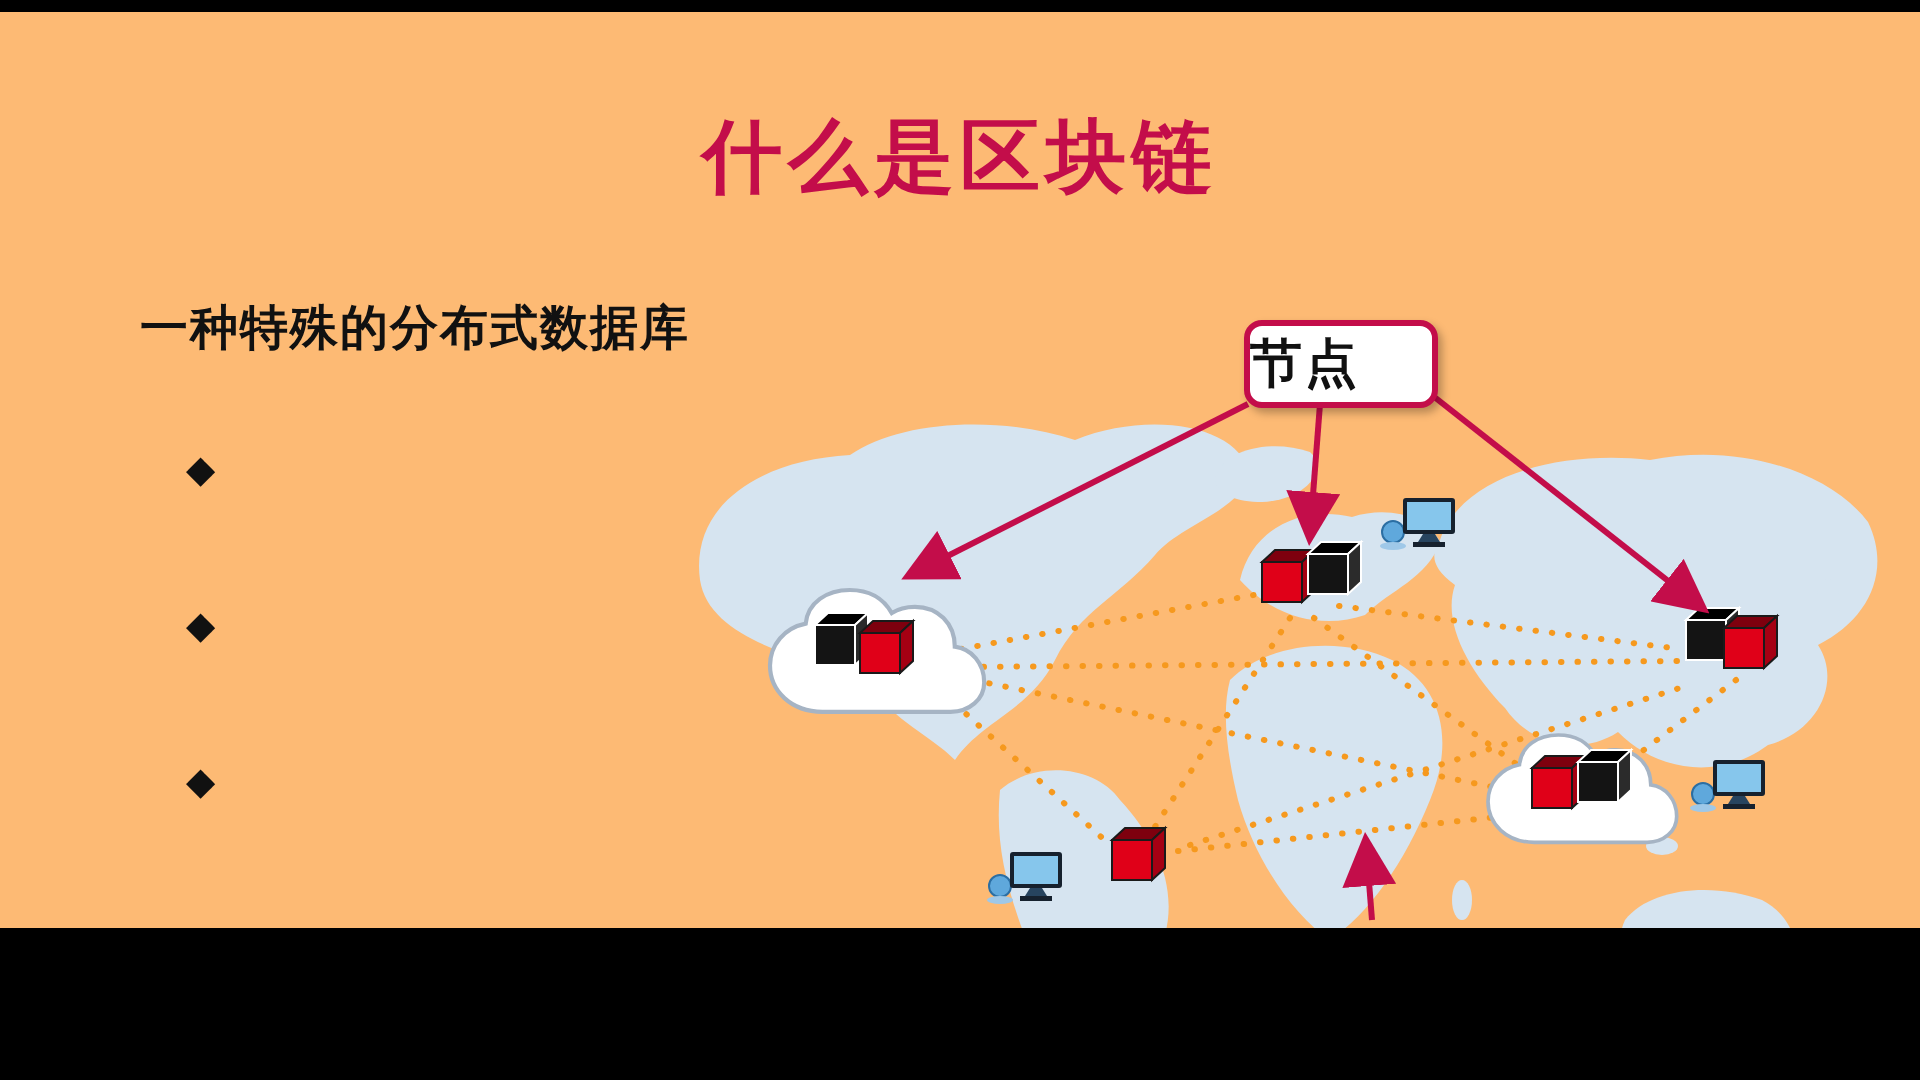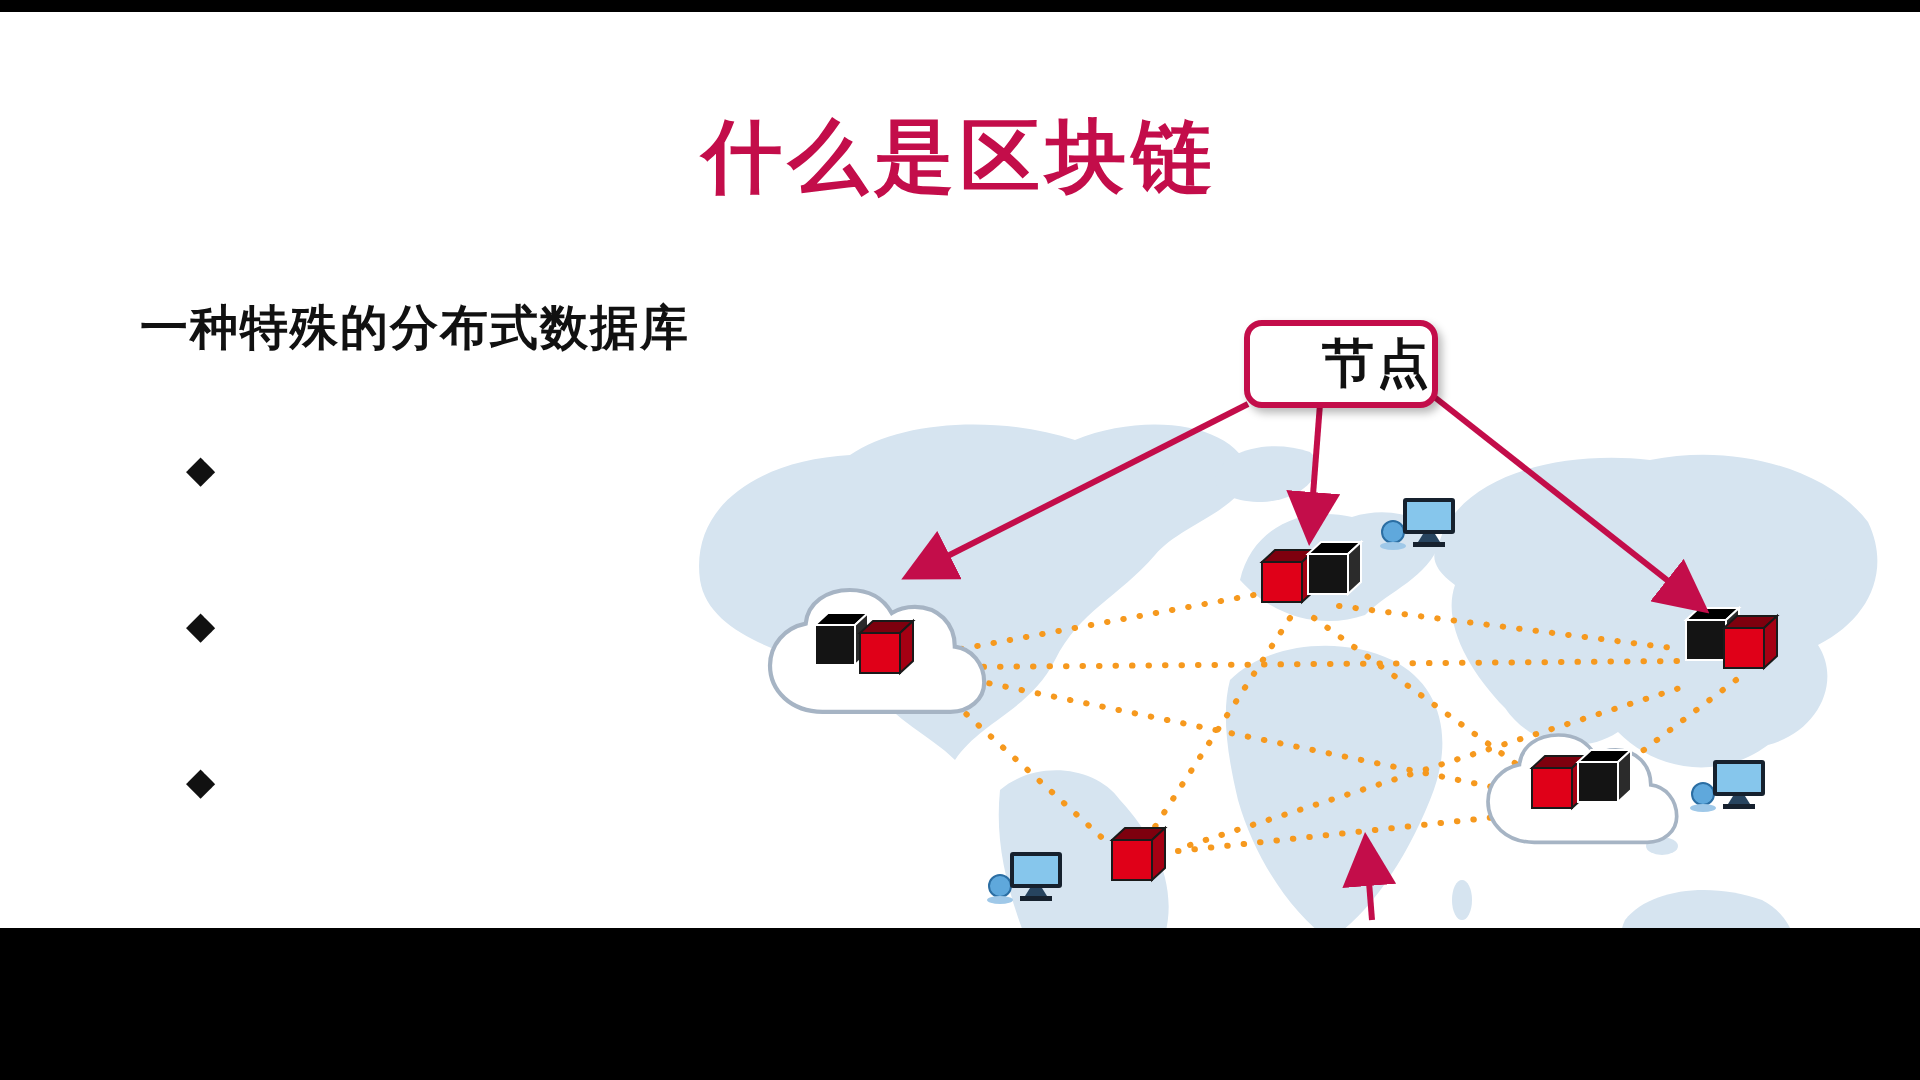--- a/index.html
+++ b/index.html
@@ -1,17 +1,17 @@
 <!DOCTYPE html>
 <html><head>
 <meta charset="utf-8">
 <style>
   html,body{margin:0;padding:0;background:#000;}
   .slide{
-    position:relative;width:1920px;height:940px;background:#ffffff;
+    position:relative;width:1920px;height:940px;background:#fdba74;
     overflow:hidden;font-family:"Liberation Sans","DejaVu Sans",sans-serif;
   }
   .letterbox{position:absolute;left:0;width:1920px;height:12px;background:#000;}
   .letterbox.top{top:0;}
   .letterbox.bottom{bottom:0;}
   .title{
     position:absolute;left:0;top:104px;width:1920px;text-align:center;
     font-size:80px;font-weight:900;color:#C30D4A;letter-spacing:6px;
   }
   .heading{
@@ -19,21 +19,21 @@
     font-size:48px;font-weight:800;color:#111111;letter-spacing:2px;
   }
   .bullets{position:absolute;left:186px;top:430px;width:640px;}
   .bullet{
     display:flex;align-items:center;gap:26px;height:78px;margin-bottom:78px;
     font-size:44px;color:#1b1b1b;
   }
   .diamond{font-size:38px;color:#111;line-height:1;}
   .diagram-svg{position:absolute;left:0;top:0;width:1920px;height:1080px;}
   .callout{
-    position:absolute;display:flex;align-items:center;justify-content:flex-end;
+    position:absolute;display:flex;align-items:center;justify-content:flex-start;
     background:#ffffff;border:6px solid #C30D4A;border-radius:18px;
     box-shadow:4px 5px 8px rgba(0,0,0,0.28);
     font-size:52px;font-weight:800;color:#111;letter-spacing:3px;
   }
   .callout.node{left:1244px;top:320px;width:182px;height:76px;}
   .callout.connection{left:1292px;top:922px;width:176px;height:74px;}
 </style>
 </head>
 <body>
 

